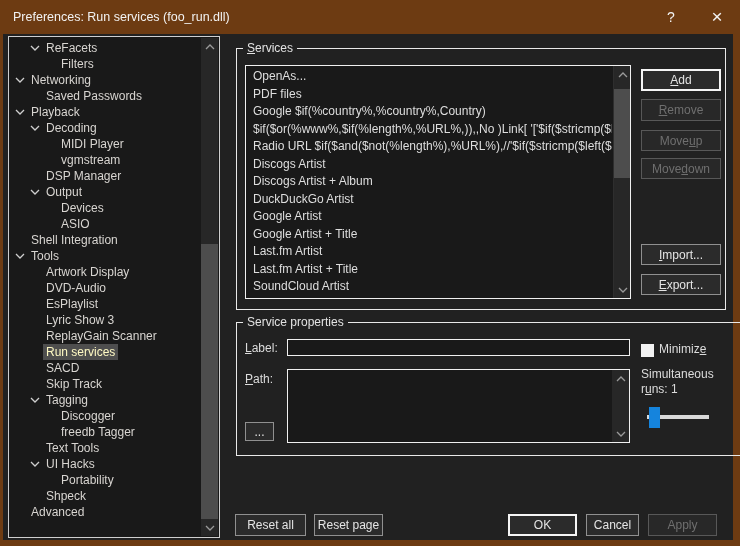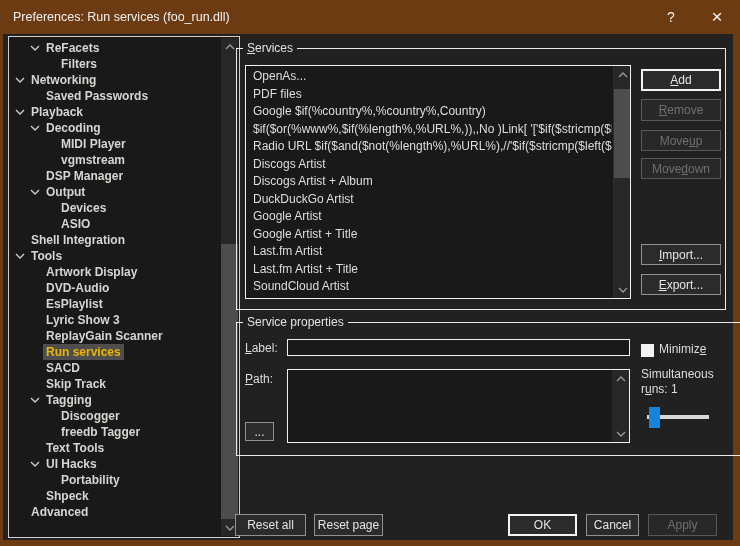--- a/index.html
+++ b/index.html
@@ -11,28 +11,28 @@
   .window{position:relative; width:740px; height:546px; background:var(--title-bar); overflow:hidden;}
   .titlebar{position:absolute; left:0; top:0; width:740px; height:34px; display:flex; align-items:center;}
   .title{font-size:12.5px; color:#f2f2f2; padding-left:13px;}
   .tb-btns{position:absolute; right:0; top:0; height:34px; display:flex;}
   .tb-btn{width:46px; height:34px; display:flex; align-items:center; justify-content:center;
           color:#f2f2f2; font-size:14px; cursor:default;}
   .tb-btn.close{font-size:19px; font-weight:300;}
   .content{position:absolute; left:3px; top:34px; width:730px; height:506px; background:var(--content-bg);}
 
   
-  .tree-panel{position:absolute; left:5px; top:2px; width:232px; height:502px;
-              background:var(--field-bg); border:1px solid #cfcfcf;font-weight:bold;}
+  .tree-panel{position:absolute; left:5px; top:2px; width:212px; height:502px;
+              background:var(--field-bg); border:1px solid #cfcfcf;}
   .tree-items{position:absolute; left:0; top:3px; right:18px; overflow:hidden;}
   .tree-row{height:16px; line-height:16px; font-size:12px; white-space:nowrap;
             display:flex; align-items:center; color:#d8d5d1; cursor:default;}
   .chevron{width:16px; display:inline-flex; justify-content:center; align-items:center; flex:0 0 16px;}
   .tree-label{padding:0 3px;}
-  .tree-row.selected .tree-label{background:var(--selection); color:#eab308;}
+  .tree-row.selected .tree-label{background:var(--selection); color:#fef9c3;}
 
   
   .vscroll{position:absolute; width:17px; background:#272727;}
   .vscroll .arrow{position:absolute; left:0; width:17px; height:17px; display:flex;
                   align-items:center; justify-content:center;}
   .vscroll .arrow.up{top:0;} .vscroll .arrow.down{bottom:0;}
   .vscroll .thumb{position:absolute; left:0; width:17px; background:#4d4d4d;}
 
   
   .group{position:absolute; border:1px solid #e9e9e9;}

